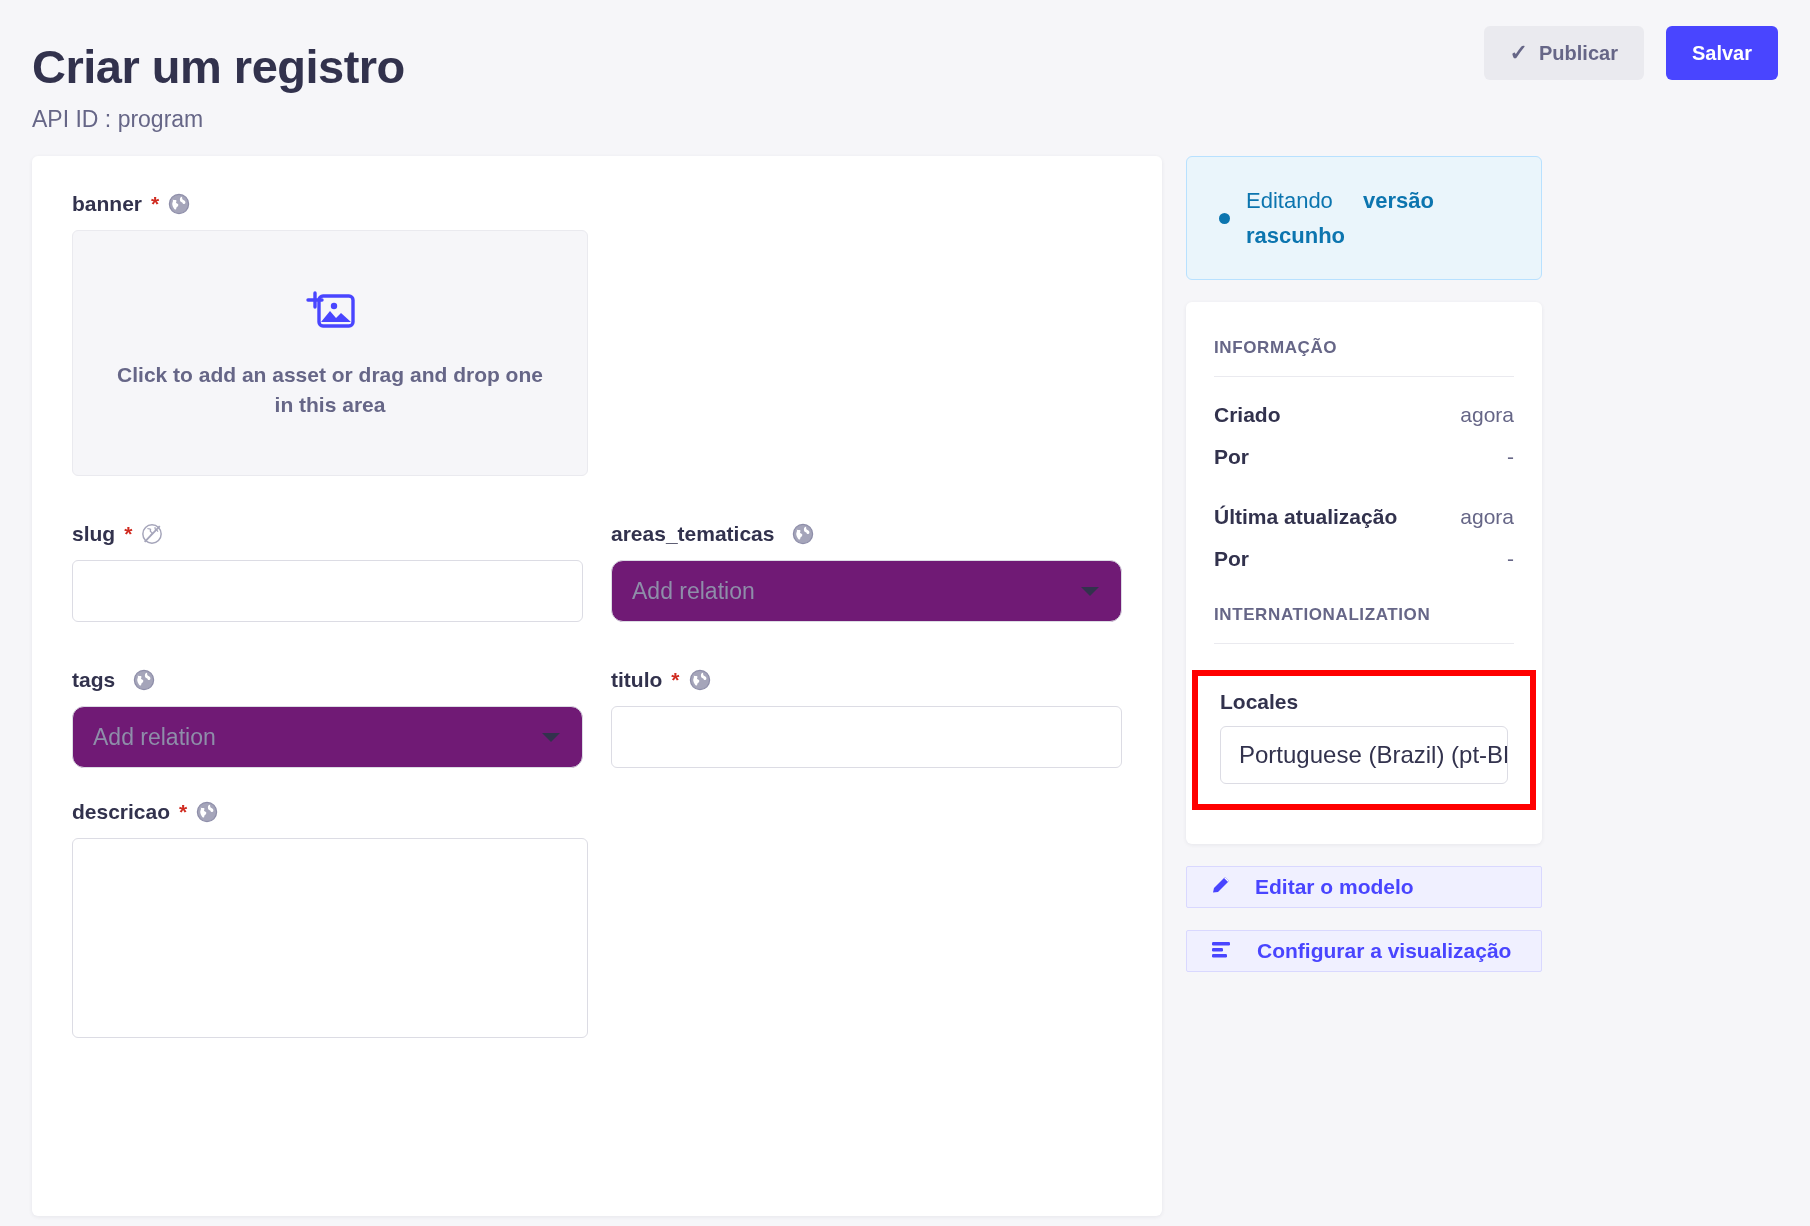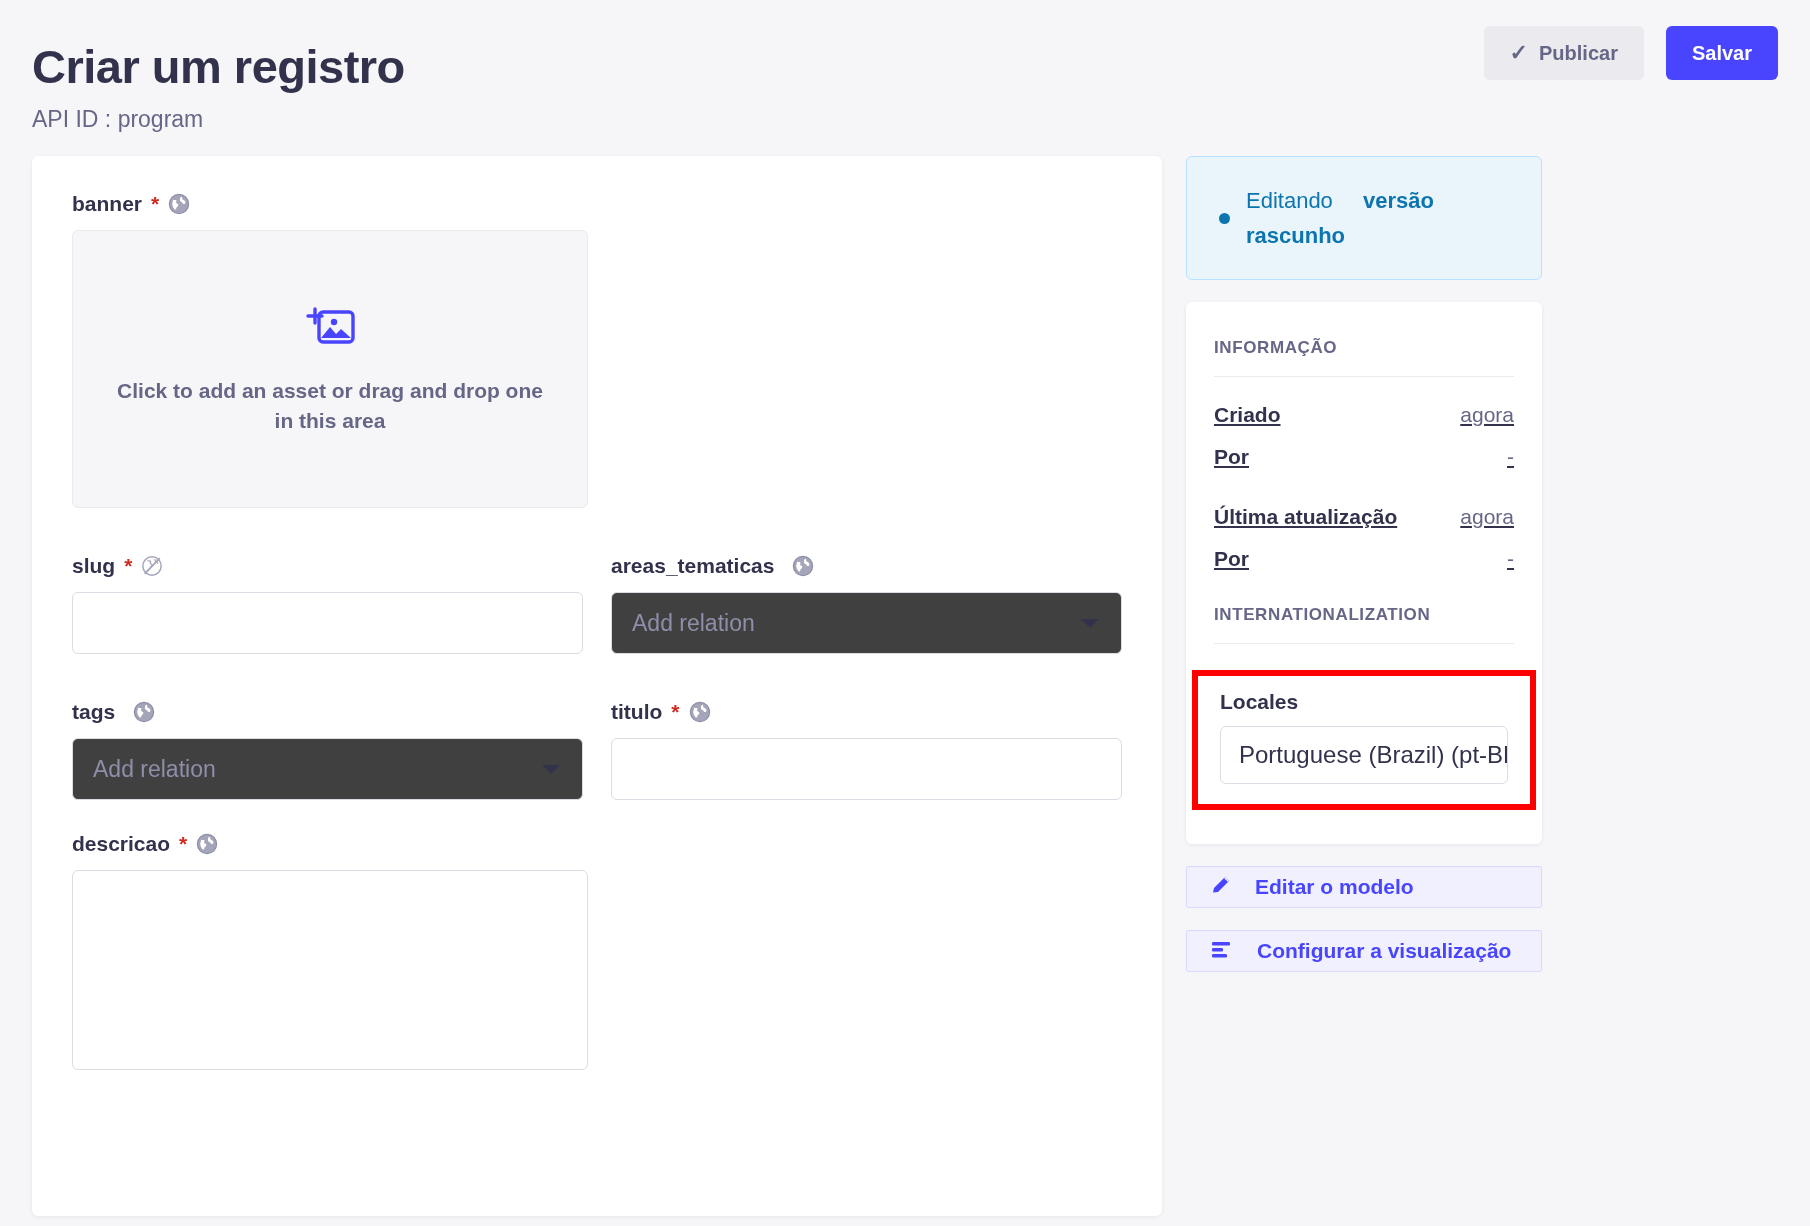--- a/index.html
+++ b/index.html
@@ -96,21 +96,21 @@
   }
   .req { color: #d02b20; font-weight: bold; }
   .globe {
     width: 22px; height: 22px;
     display: inline-block;
     flex: none;
   }
 
   .asset-drop {
     width: 516px;
-    height: 278px;
+    height: 246px;
     background: #f6f6f9;
     border: 1px solid #eaeaef;
     border-radius: 6px;
     display: flex;
     flex-direction: column;
     align-items: center;
     justify-content: center;
     cursor: pointer;
   }
   .asset-icon { margin-bottom: 22px; }
@@ -138,23 +138,23 @@
     border-radius: 6px;
     font-family: "Liberation Sans", sans-serif;
     font-size: 22px;
     color: #32324d;
     padding: 0 20px;
   }
 
   .select-box {
     width: 100%;
     height: 62px;
-    background: #404040;
+    background: #701a75;
     border: 1px solid #dcdce4;
-    border-radius: 6px;
+    border-radius: 12px;
     display: flex;
     align-items: center;
     padding: 0 20px;
     cursor: pointer;
     position: relative;
   }
   .select-placeholder {
     font-size: 23px;
     color: #8e8ea9;
   }
@@ -225,21 +225,20 @@
     padding-bottom: 18px;
     border-bottom: 1px solid #eaeaef;
     margin-bottom: 26px;
     margin-top: 8px;
   }
   .kv-row {
     display: flex;
     justify-content: space-between;
     align-items: center;
     margin-bottom: 18px;
-    text-decoration: underline;
   }
   .kv-row:last-child { margin-bottom: 0; }
   .kv-key { font-size: 21px; font-weight: bold; color: #32324d; }
   .kv-val { font-size: 21px; color: #666687; }
   .kv-gap { height: 18px; }
 
   .intl-section { margin-top: 34px; }
   .locale-highlight {
     border: 6px solid #ff0000;
     margin: 0 -22px;

